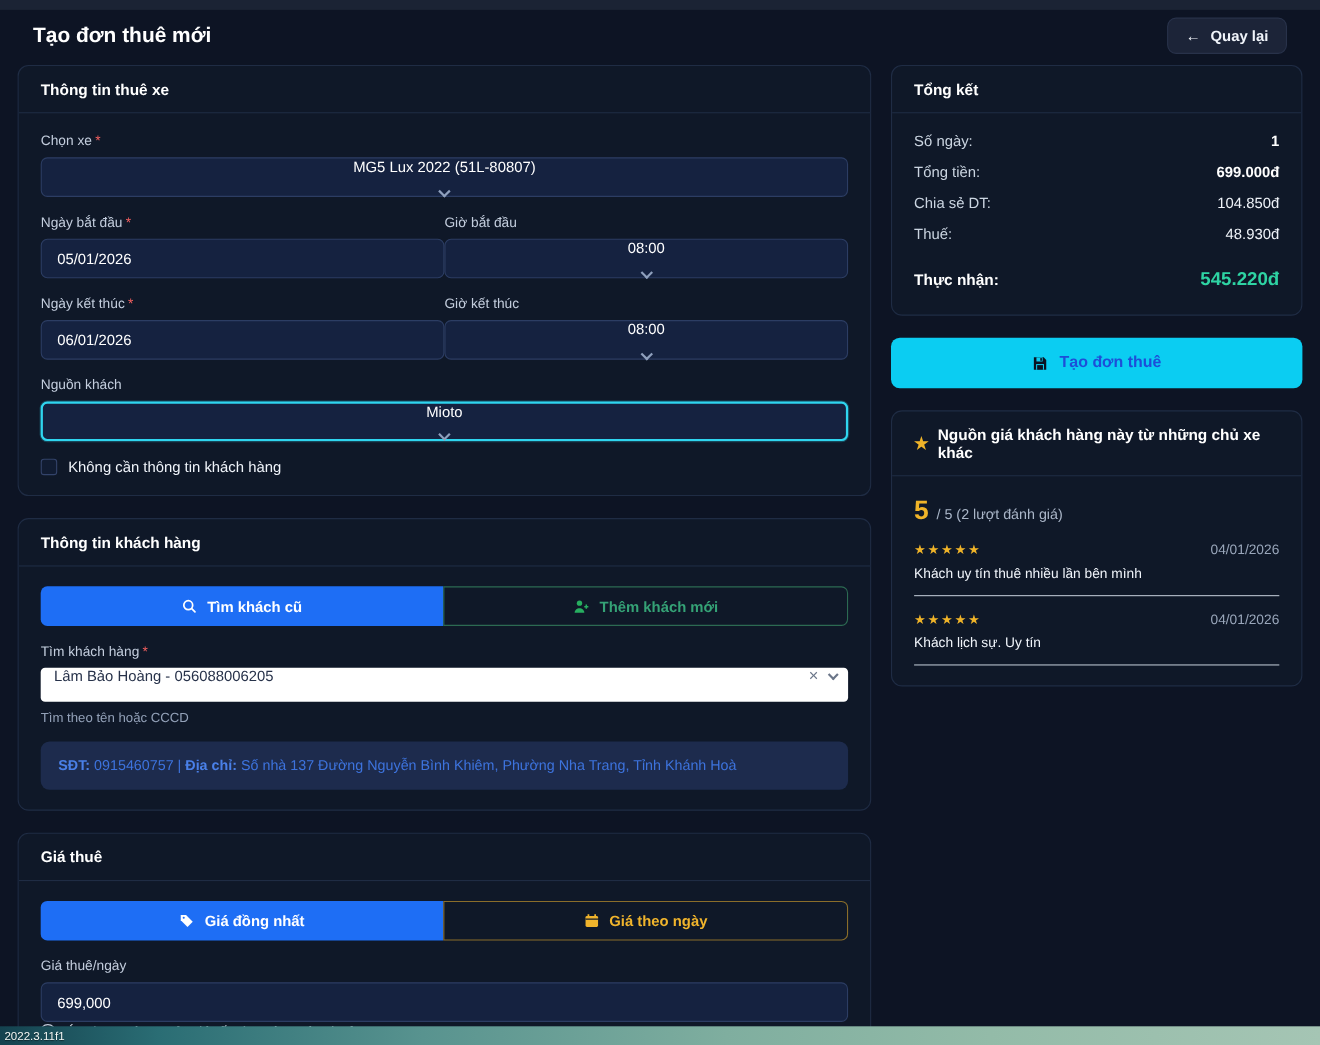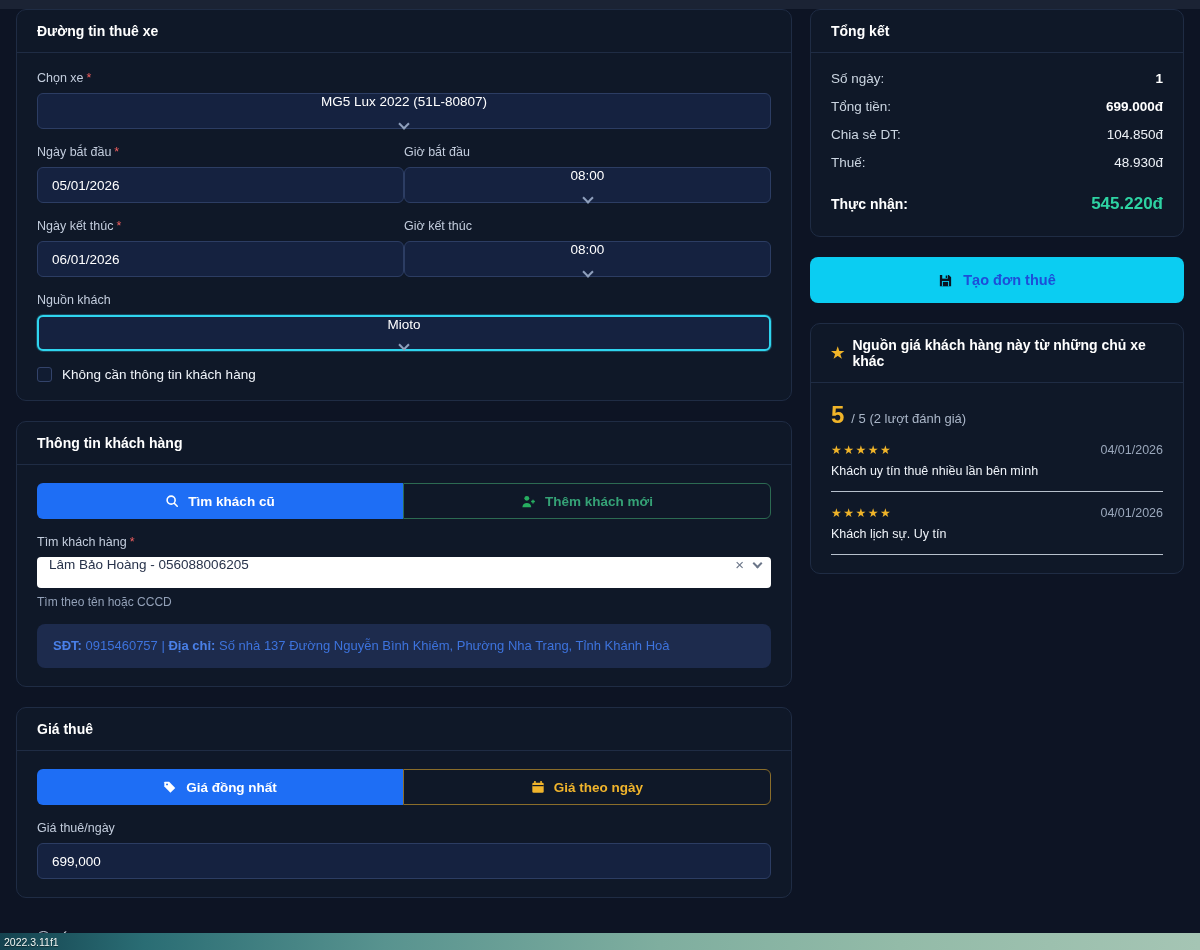--- a/index.html
+++ b/index.html
@@ -110,27 +110,34 @@
     font-size:10.5px; color:#f2f7f5; text-shadow:0 1px 1px rgba(0,0,0,.5);
   }
   .ico { display:inline-flex; align-items:center; }
 </style>
 </head>
 <body>
 
 <div class="top-strip"></div>
 
 <div class="page">
+  <div class="header-row">
+    <div class="page-title">Tạo đơn thuê mới</div>
+    <button class="back-btn">
+      <span class="ico">←</span>
+      <span>Quay lại</span>
+    </button>
+  </div>
 
   <div class="columns">
 
     <div class="col-left">
 
       <div class="card">
-        <div class="card-header">Đường tin thuê xe</div>
+        <div class="card-header">Thông tin thuê xe</div>
         <div class="card-body">
           <div class="field">
             <span class="label"><span>Chọn xe</span><span class="req">*</span></span>
             <div class="select">
               <span>MG5 Lux 2022 (51L-80807)</span>
               <span class="chev"></span>
             </div>
           </div>
 
           <div class="grid2 field">

